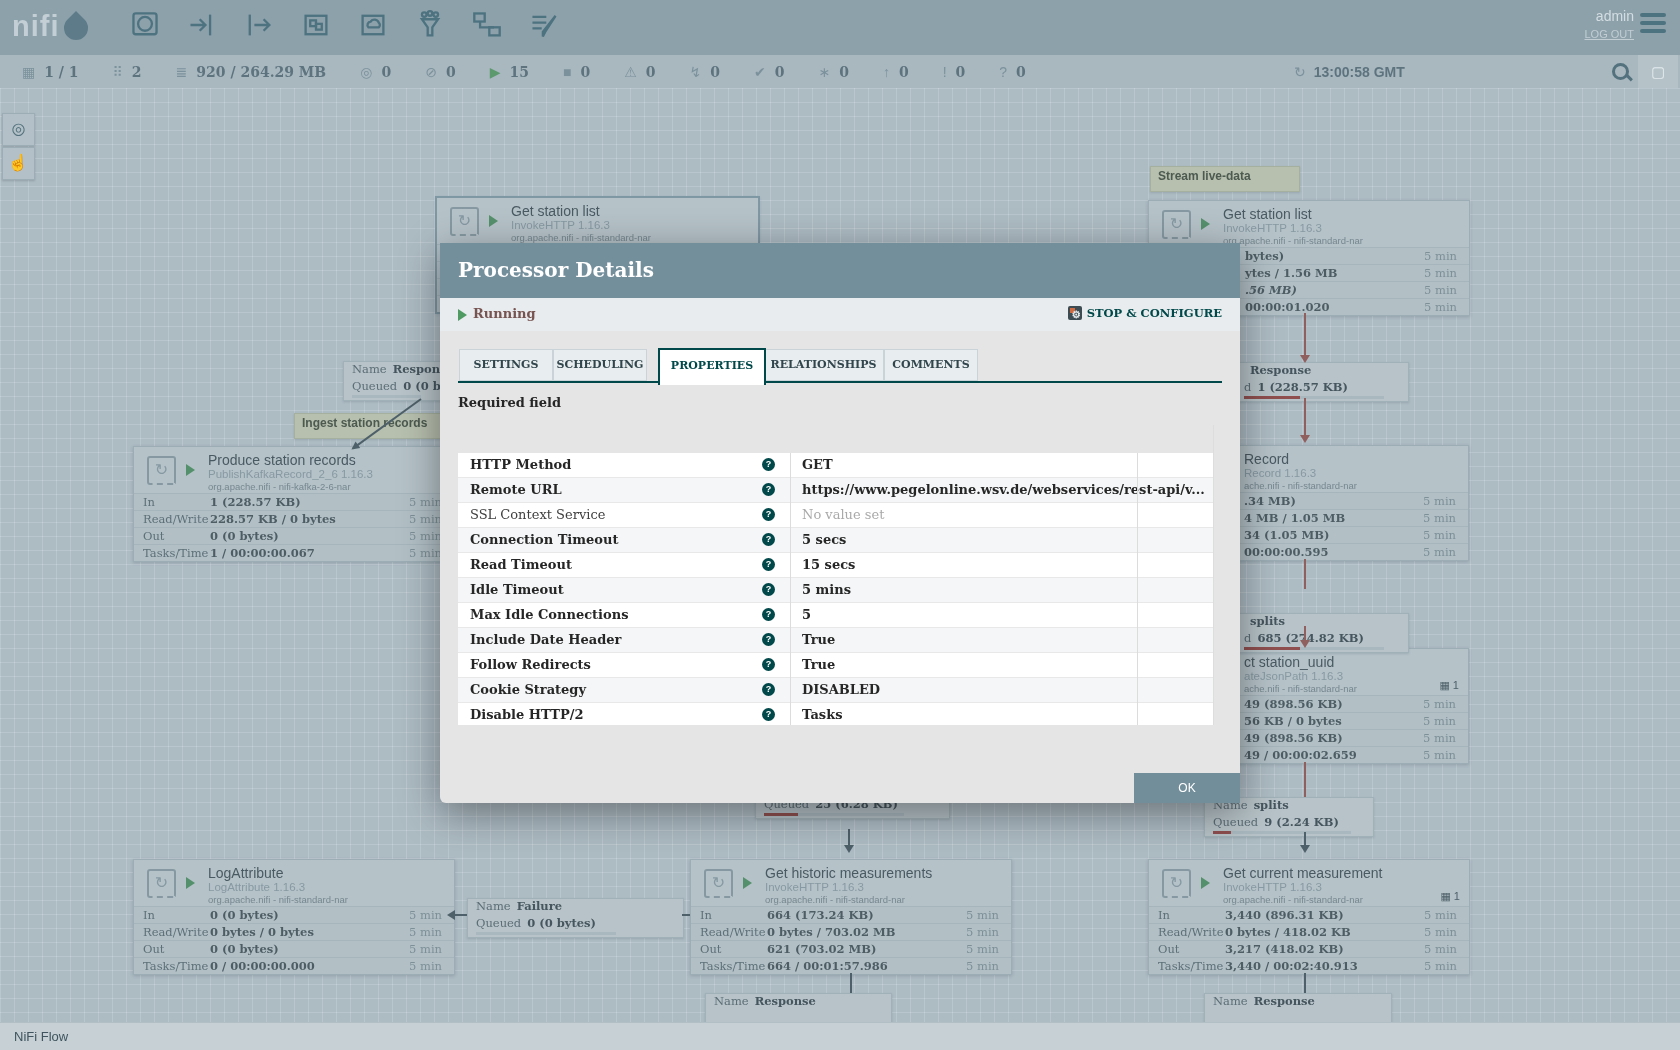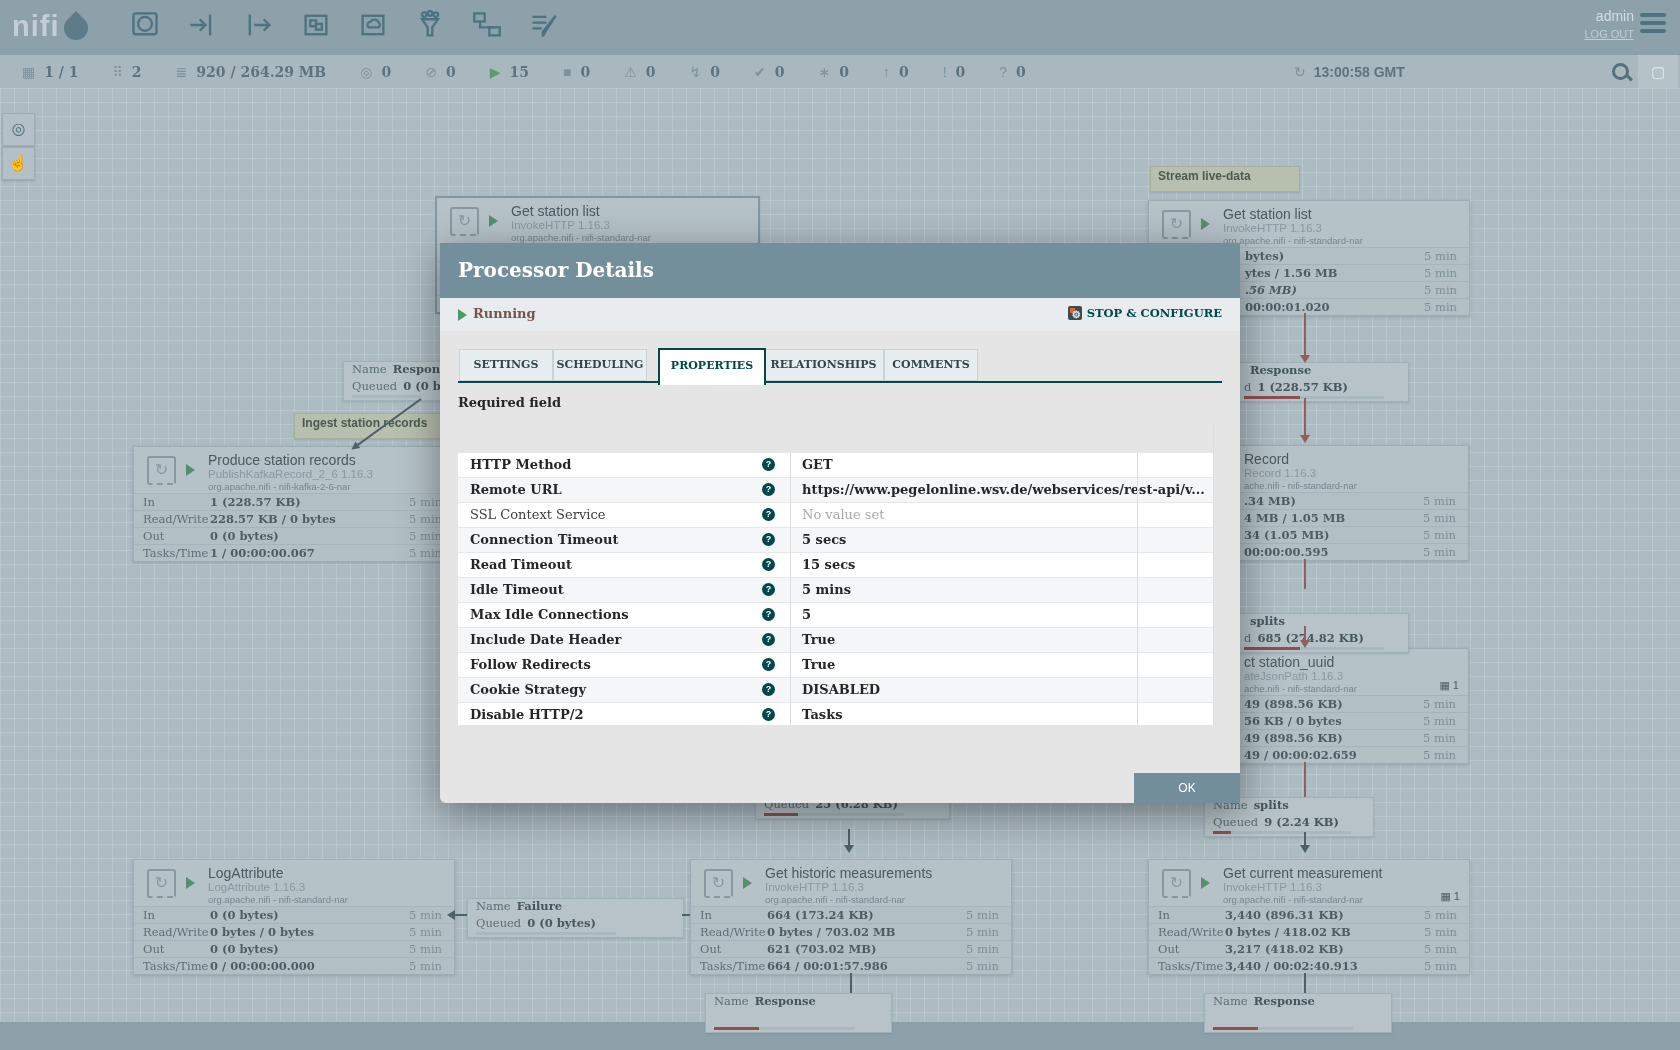--- a/index.html
+++ b/index.html
@@ -579,20 +579,23 @@
     <div class="vline dark" style="left:850px;top:885px;height:20px;"></div>
     <div class="vline dark" style="left:1304px;top:885px;height:20px;"></div>
     <div class="hline" style="left:455px;top:826px;width:12px;"></div>
     <div class="hline" style="left:682px;top:826px;width:8px;"></div>
     <div class="arr-left" style="left:447px;top:822px;"></div>
     <div class="diag" style="left:421px;top:310px;width:84px;transform:rotate(144deg);">
         <span class="tip"></span>
       </div>
   </div>
 
+  <div id="breadcrumb-bar">
+    <span>NiFi Flow</span>
+  </div>
 
   <div id="dialog">
     <div id="dlg-titlebar">
       <div id="dlg-title" class="slab">Processor Details</div>
     </div>
     <div id="dlg-statusrow">
       <span id="run-tri"></span>
       <span id="run-label" class="slab">Running</span>
       <span id="stop-configure" class="slab"><span class="gearbox"><i></i><b>⚙</b></span><span>STOP &amp; CONFIGURE</span></span>
     </div>

